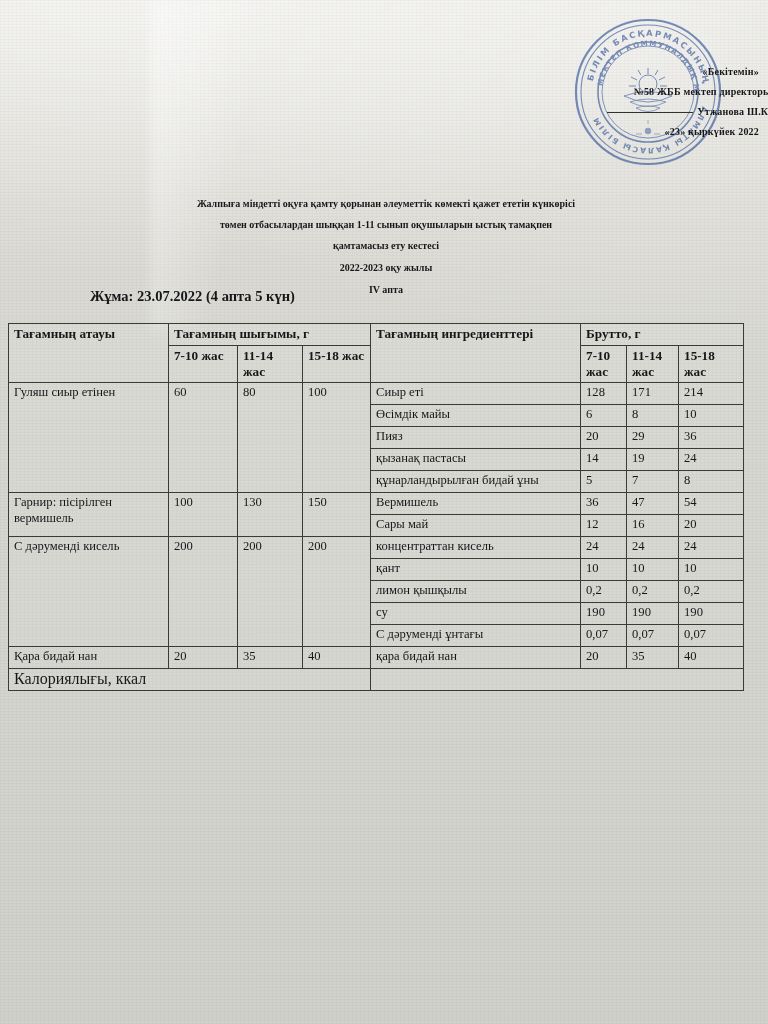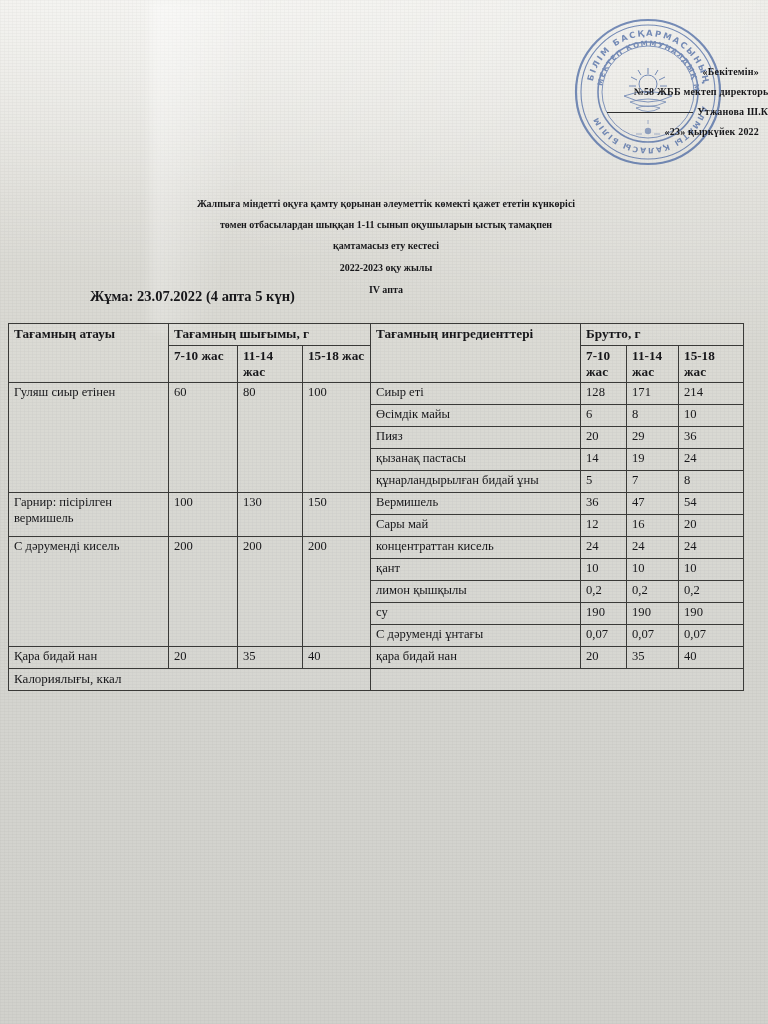--- a/index.html
+++ b/index.html
@@ -79,21 +79,21 @@
     vertical-align:top;text-align:left;font-weight:normal;
     line-height:15.5px;
     height:16px;
   }
   table.menu th{font-weight:bold;font-size:13.2px;}
   .c-name{width:160px;}
   .c-o1{width:69px;} .c-o2{width:65px;} .c-o3{width:68px;}
   .c-ing{width:210px;}
   .c-b1{width:46px;} .c-b2{width:52px;} .c-b3{width:65px;}
   .hsub{font-weight:bold;font-size:13px;}
-  .calrow td{font-weight:bold;font-size:13px;padding-top:4px;padding-bottom:5px;}
+  .calrow td{font-weight:bold;font-size:16px;padding-top:4px;padding-bottom:5px;}
   .two-line{line-height:15.5px;}
 </style>
 </head>
 <body>
 
 <div id="paper"></div>
 <div id="grain"></div>
 <div id="fold"></div>
 
 <div id="content">

